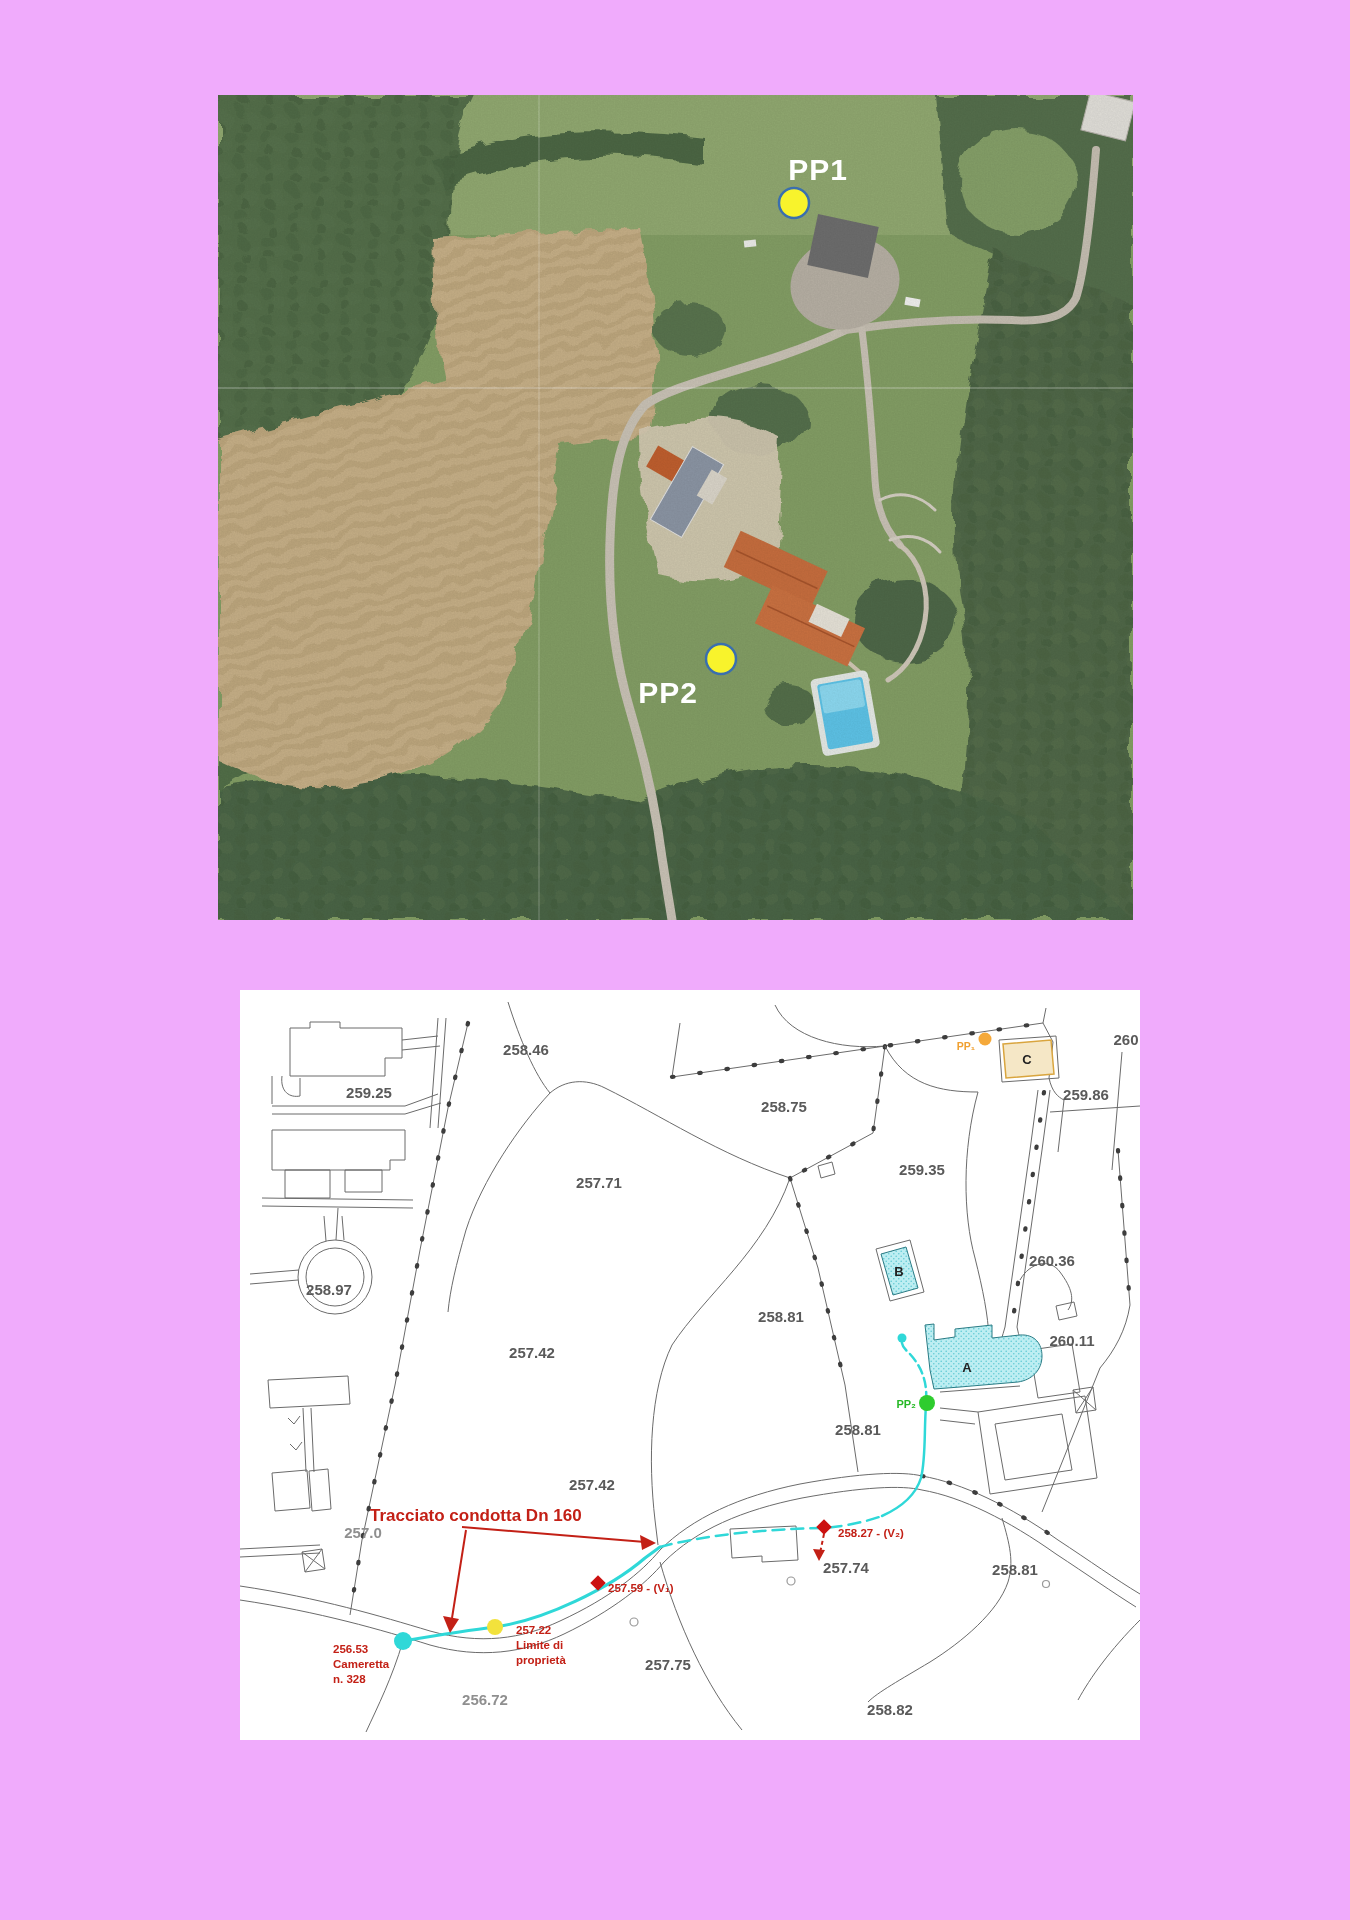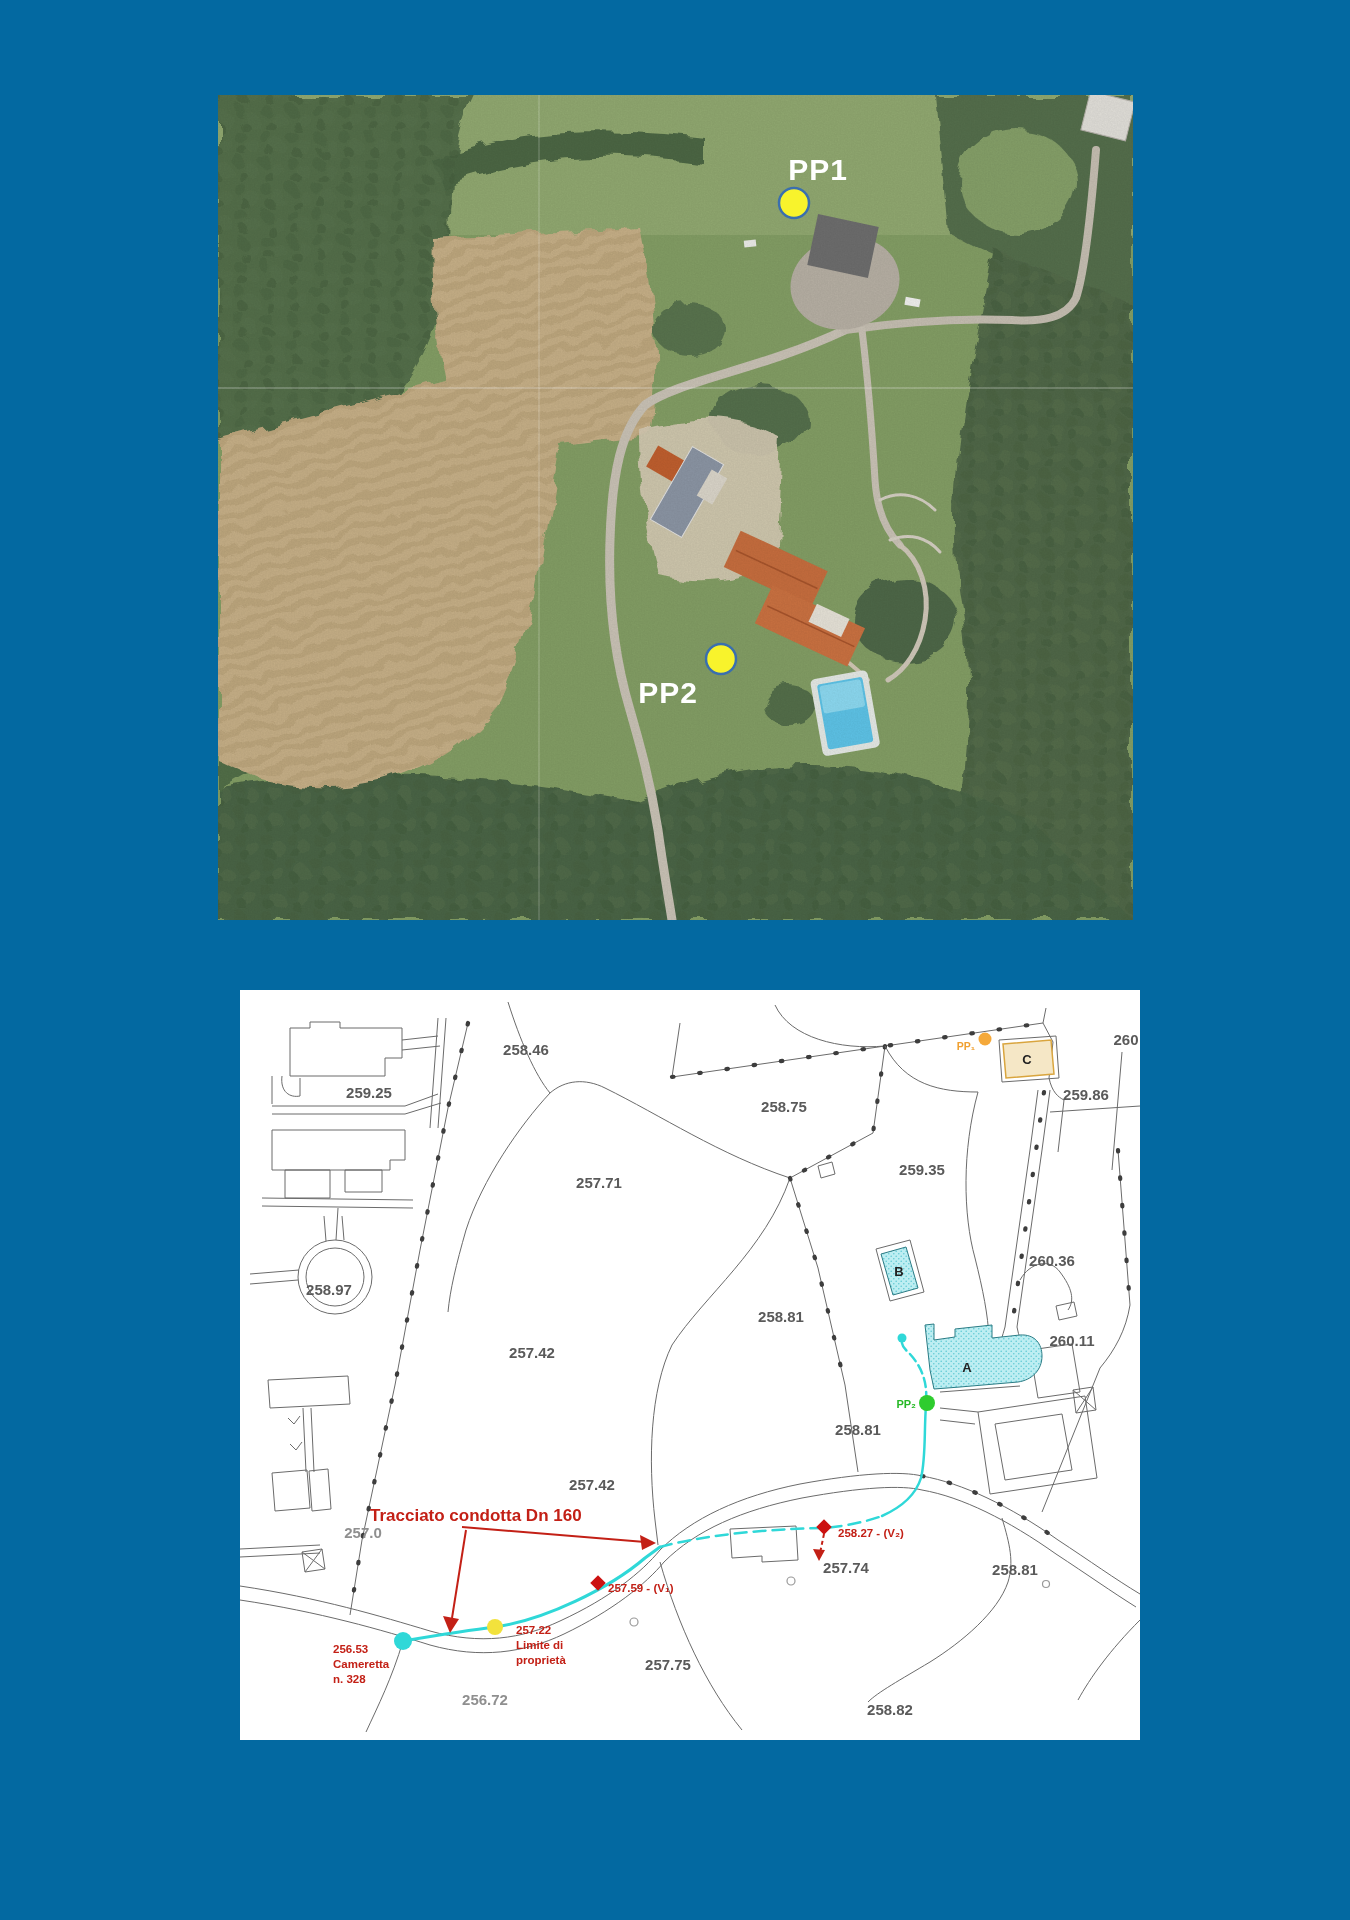--- a/index.html
+++ b/index.html
@@ -1,16 +1,16 @@
 <!DOCTYPE html>
 <html><head>
 <meta charset="utf-8">
 <style>
   html,body{margin:0;padding:0;background:#ffffff;}
-  .page{position:relative;width:1350px;height:1920px;background:#0369a1;overflow:hidden;
+  .page{position:relative;width:1350px;height:1920px;background:#f0abfc;overflow:hidden;
         font-family:"Liberation Sans",sans-serif;}
   svg{position:absolute;display:block;}
   .photo{left:218px;top:95px;width:915px;height:825px;}
   .plan{left:240px;top:990px;width:900px;height:750px;}
   text{font-family:"Liberation Sans",sans-serif;}
   .elv{font-size:15px;font-weight:700;fill:#5a5a5a;}
   .elv-light{font-size:15px;font-weight:700;fill:#8f8f8f;}
   .bl{font-size:13px;font-weight:700;fill:#222;}
   .ppo{font-size:10.5px;font-weight:700;fill:#f0a030;}
   .ppg{font-size:11px;font-weight:700;fill:#27b827;}

